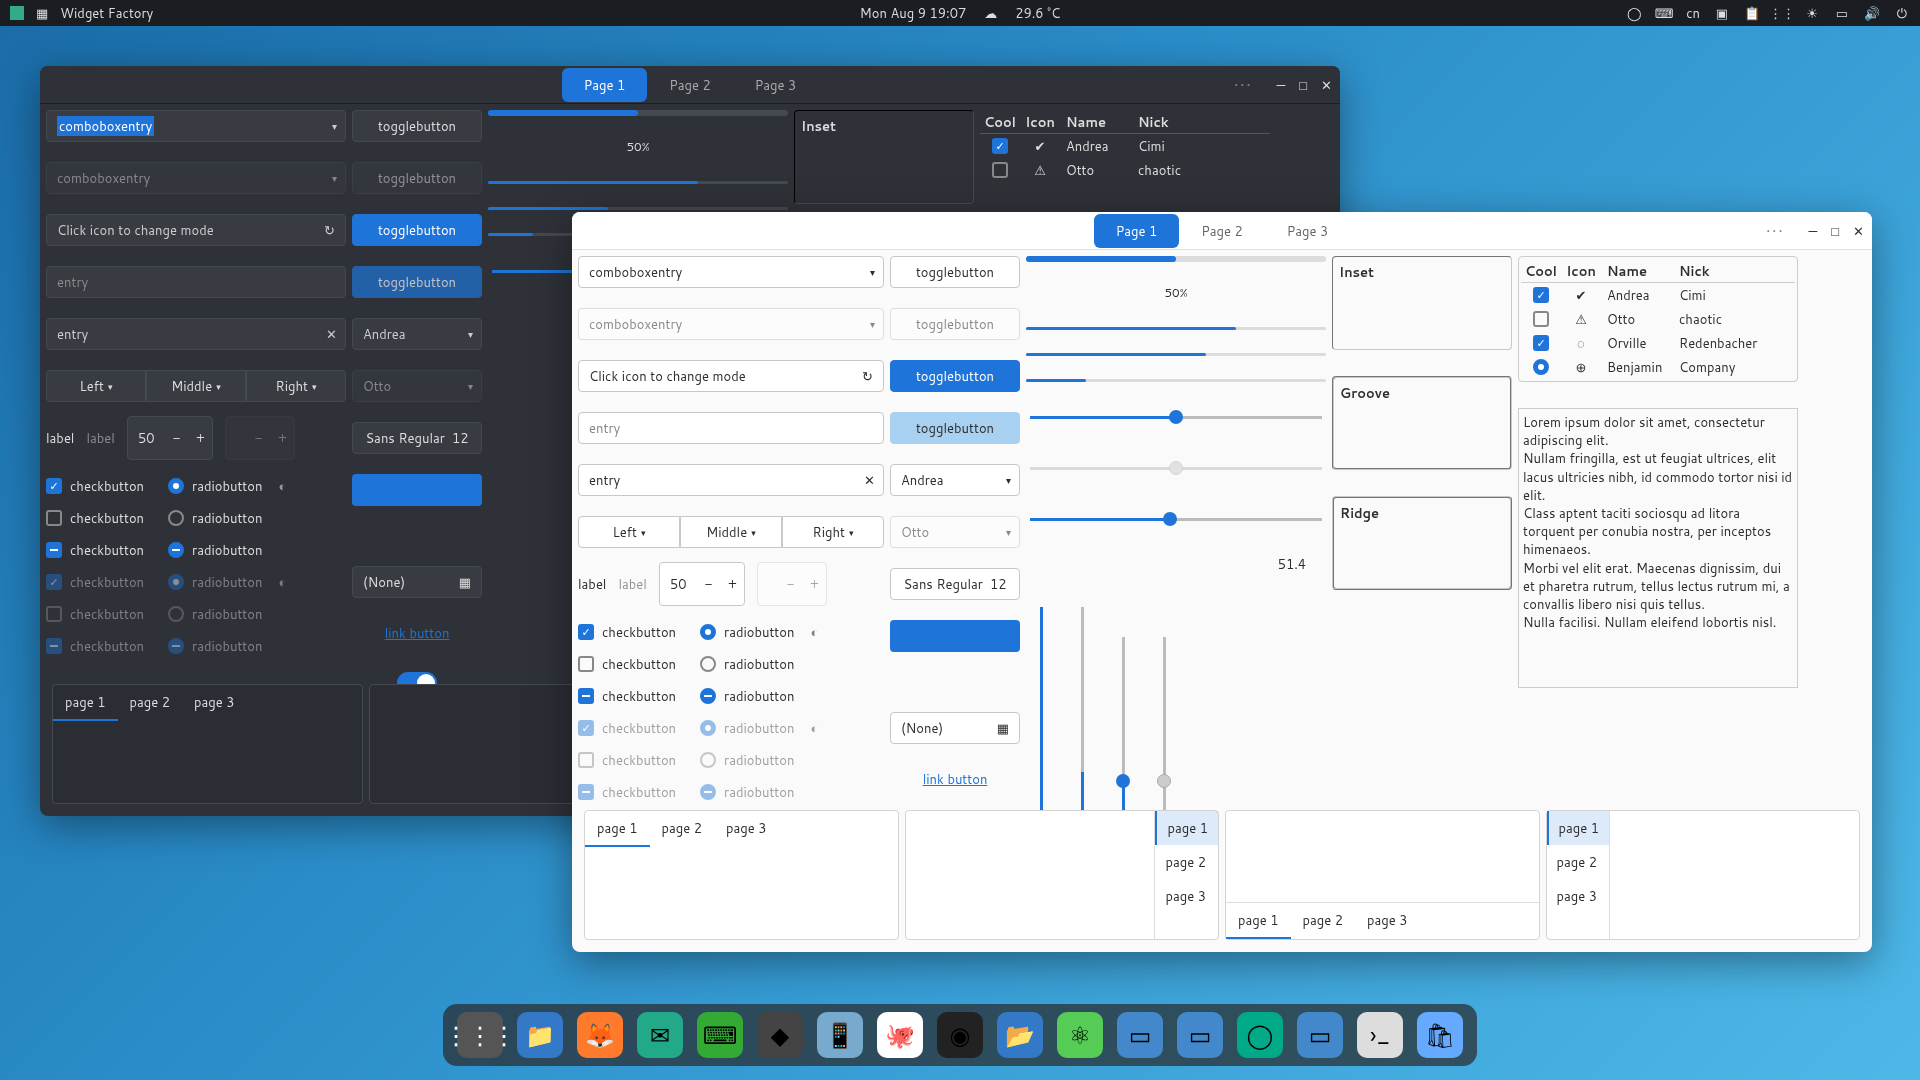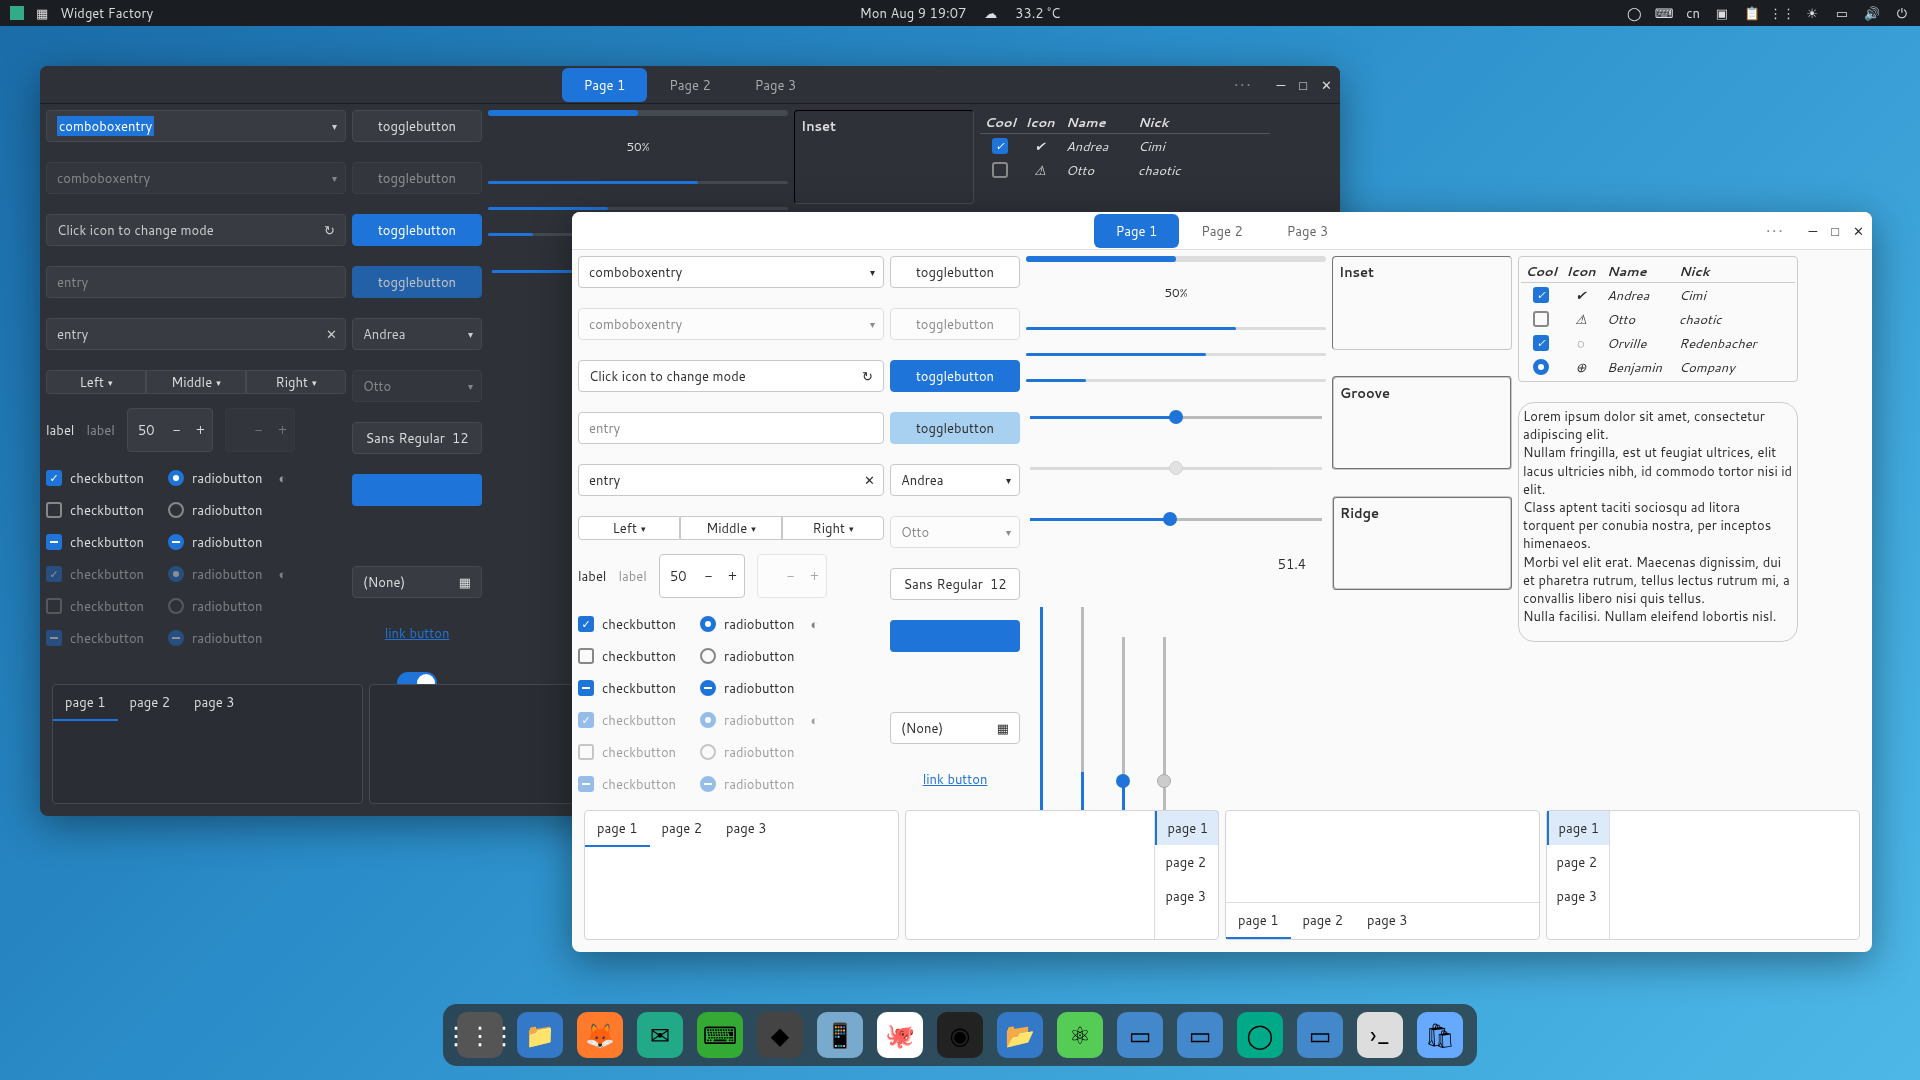--- a/index.html
+++ b/index.html
@@ -42,21 +42,21 @@
 .entry.disabled, .combo.disabled { opacity: .55; }
 .entry.placeholder { color: #888; }
 .clear-btn { position: absolute; right: 8px; }
 
 .toggle-btn { height: 32px; border-radius: 4px; display: flex; align-items: center; justify-content: center; font-size: 13px; padding: 0 8px; }
 .dark .toggle-btn { background: #383c42; border: 1px solid #454950; }
 .light .toggle-btn { background: #fff; border: 1px solid #c8c8c8; }
 .toggle-btn.active { background: #1e74d8; color: #fff; border-color: #1e74d8; }
 .toggle-btn.disabled { opacity: .55; }
 
-.seg { display: flex; height: 24px; }
+.seg { display: flex; height: 32px; }
 .seg .part { flex: 1; display: flex; align-items: center; justify-content: center; position: relative; }
 .dark .seg .part { background: #383c42; border: 1px solid #454950; }
 .light .seg .part { background: #fff; border: 1px solid #c8c8c8; }
 .seg .part:first-child { border-radius: 4px 0 0 4px; }
 .seg .part:last-child { border-radius: 0 4px 4px 0; }
 .seg .caret { font-size: 9px; margin-left: 4px; }
 
 .row-labels { display: flex; align-items: center; gap: 12px; height: 32px; }
 .spin { display: flex; align-items: center; border-radius: 4px; height: 44px; text-align: center; }
 .dark .spin { background: #383c42; border: 1px solid #454950; }
@@ -101,21 +101,21 @@
 
 .frame-box { border-radius: 4px; height: 94px; display: flex; align-items: flex-start; padding: 6px; margin-bottom: 6px; }
 .light .frame-box { border: 1px solid #c8c8c8; }
 .dark .frame-box { border: 1px solid #454950; }
 .frame-box.inset { border-style: inset; }
 .frame-box.outset { border-style: outset; }
 .frame-box.groove { border-style: groove; border-width: 2px; }
 .frame-box.ridge { border-style: ridge; border-width: 2px; }
 .frame-label { font-weight: 600; font-size: 13px; }
 
-.table { display: flex; flex-direction: column; font-style: italic; }
+.table { display: flex; flex-direction: column; }
 .table .thead, .table .trow { display: flex; align-items: center; height: 24px; }
 .table .th, .table .td { padding: 0 6px; font-size: 13px; }
 .th { font-weight: 600; }
 .dark .thead { border-bottom: 1px solid #555; }
 .light .thead { border-bottom: 1px solid #ccc; }
 .th.c, .td.c { width: 40px; display: flex; justify-content: center; }
 .th.n, .td.n { width: 72px; }
 
 .link-btn { color: #1e74d8; text-decoration: underline; font-size: 13px; text-align: center; padding: 6px 0; display: block; }
 .switch { width: 40px; height: 22px; border-radius: 11px; position: relative; margin: 4px auto; }
@@ -156,21 +156,21 @@
 
 <div class="top-panel">
   <div class="panel-left">
     <span class="panel-logo" style="background:linear-gradient(45deg,#3a8,#3a8)"></span>
     <span>▦</span>
     <span>Widget Factory</span>
   </div>
   <div class="panel-center">
     <span>Mon Aug 9  19:07</span>
     <span>☁</span>
-    <span>33.2 °C</span>
+    <span>29.6 °C</span>
   </div>
   <div class="panel-right">
     <span class="icon">◯</span>
     <span class="icon">⌨</span>
     <span>cn</span>
     <span class="icon">▣</span>
     <span class="icon">📋</span>
     <span class="icon">⋮⋮</span>
     <span class="icon">☀</span>
     <span class="icon">▭</span>
@@ -636,21 +636,21 @@
         </div>
         <div class="trow">
           <div class="td c">
               <span class="rb checked"></span>
             </div>
           <div class="td c">⊕</div>
           <div class="td n">Benjamin</div>
           <div class="td n">Company</div>
         </div>
       </div>
-      <div class="lorem" style="border:1px solid #ccc;border-radius:16px;height:240px;white-space:pre-wrap">Lorem ipsum dolor sit amet, consectetur adipiscing elit.
+      <div class="lorem" style="border:1px solid #ccc;border-radius:0;height:280px;margin-top:6px;white-space:pre-wrap">Lorem ipsum dolor sit amet, consectetur adipiscing elit.
 Nullam fringilla, est ut feugiat ultrices, elit lacus ultricies nibh, id commodo tortor nisi id elit.
 Class aptent taciti sociosqu ad litora torquent per conubia nostra, per inceptos himenaeos.
 Morbi vel elit erat. Maecenas dignissim, dui et pharetra rutrum, tellus lectus rutrum mi, a convallis libero nisi quis tellus.
 Nulla facilisi. Nullam eleifend lobortis nisl.</div>
     </div>
   </div>
 
   <div class="bot-pages" style="position:absolute; left:6px; bottom:6px; right:6px;">
     <div class="page-panel" style="height:130px;">
       <div class="page-tabs-h">

